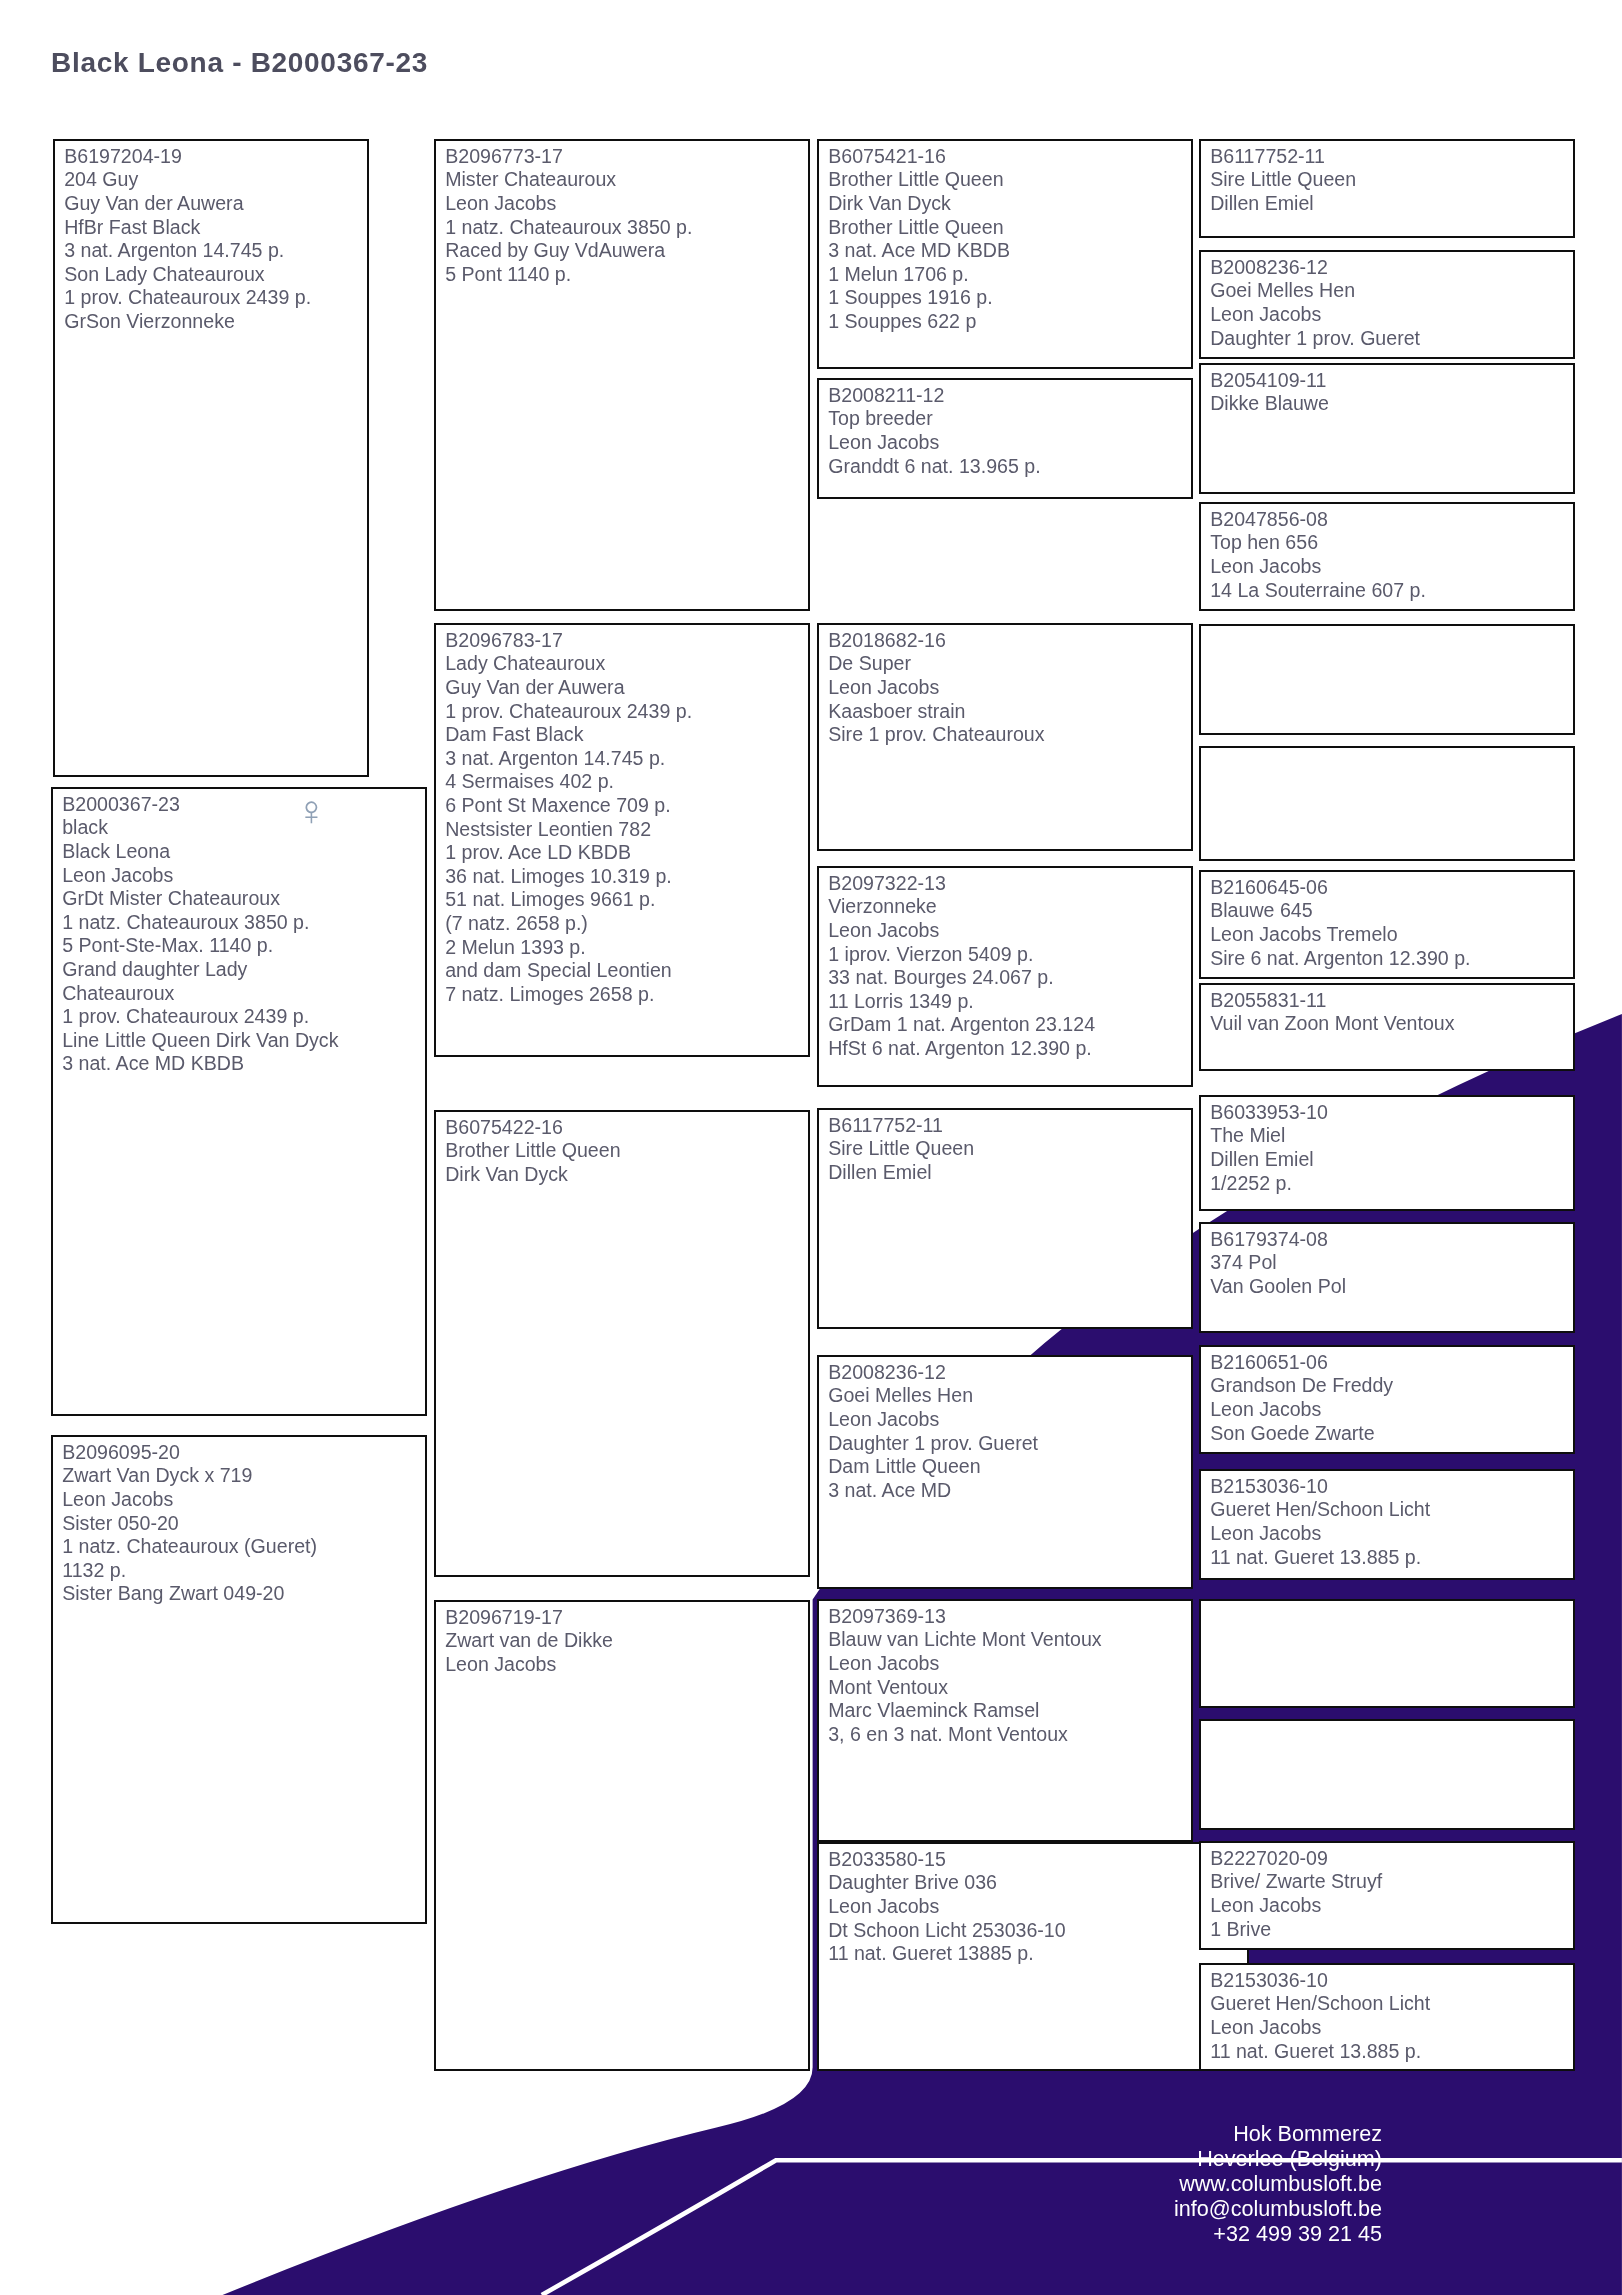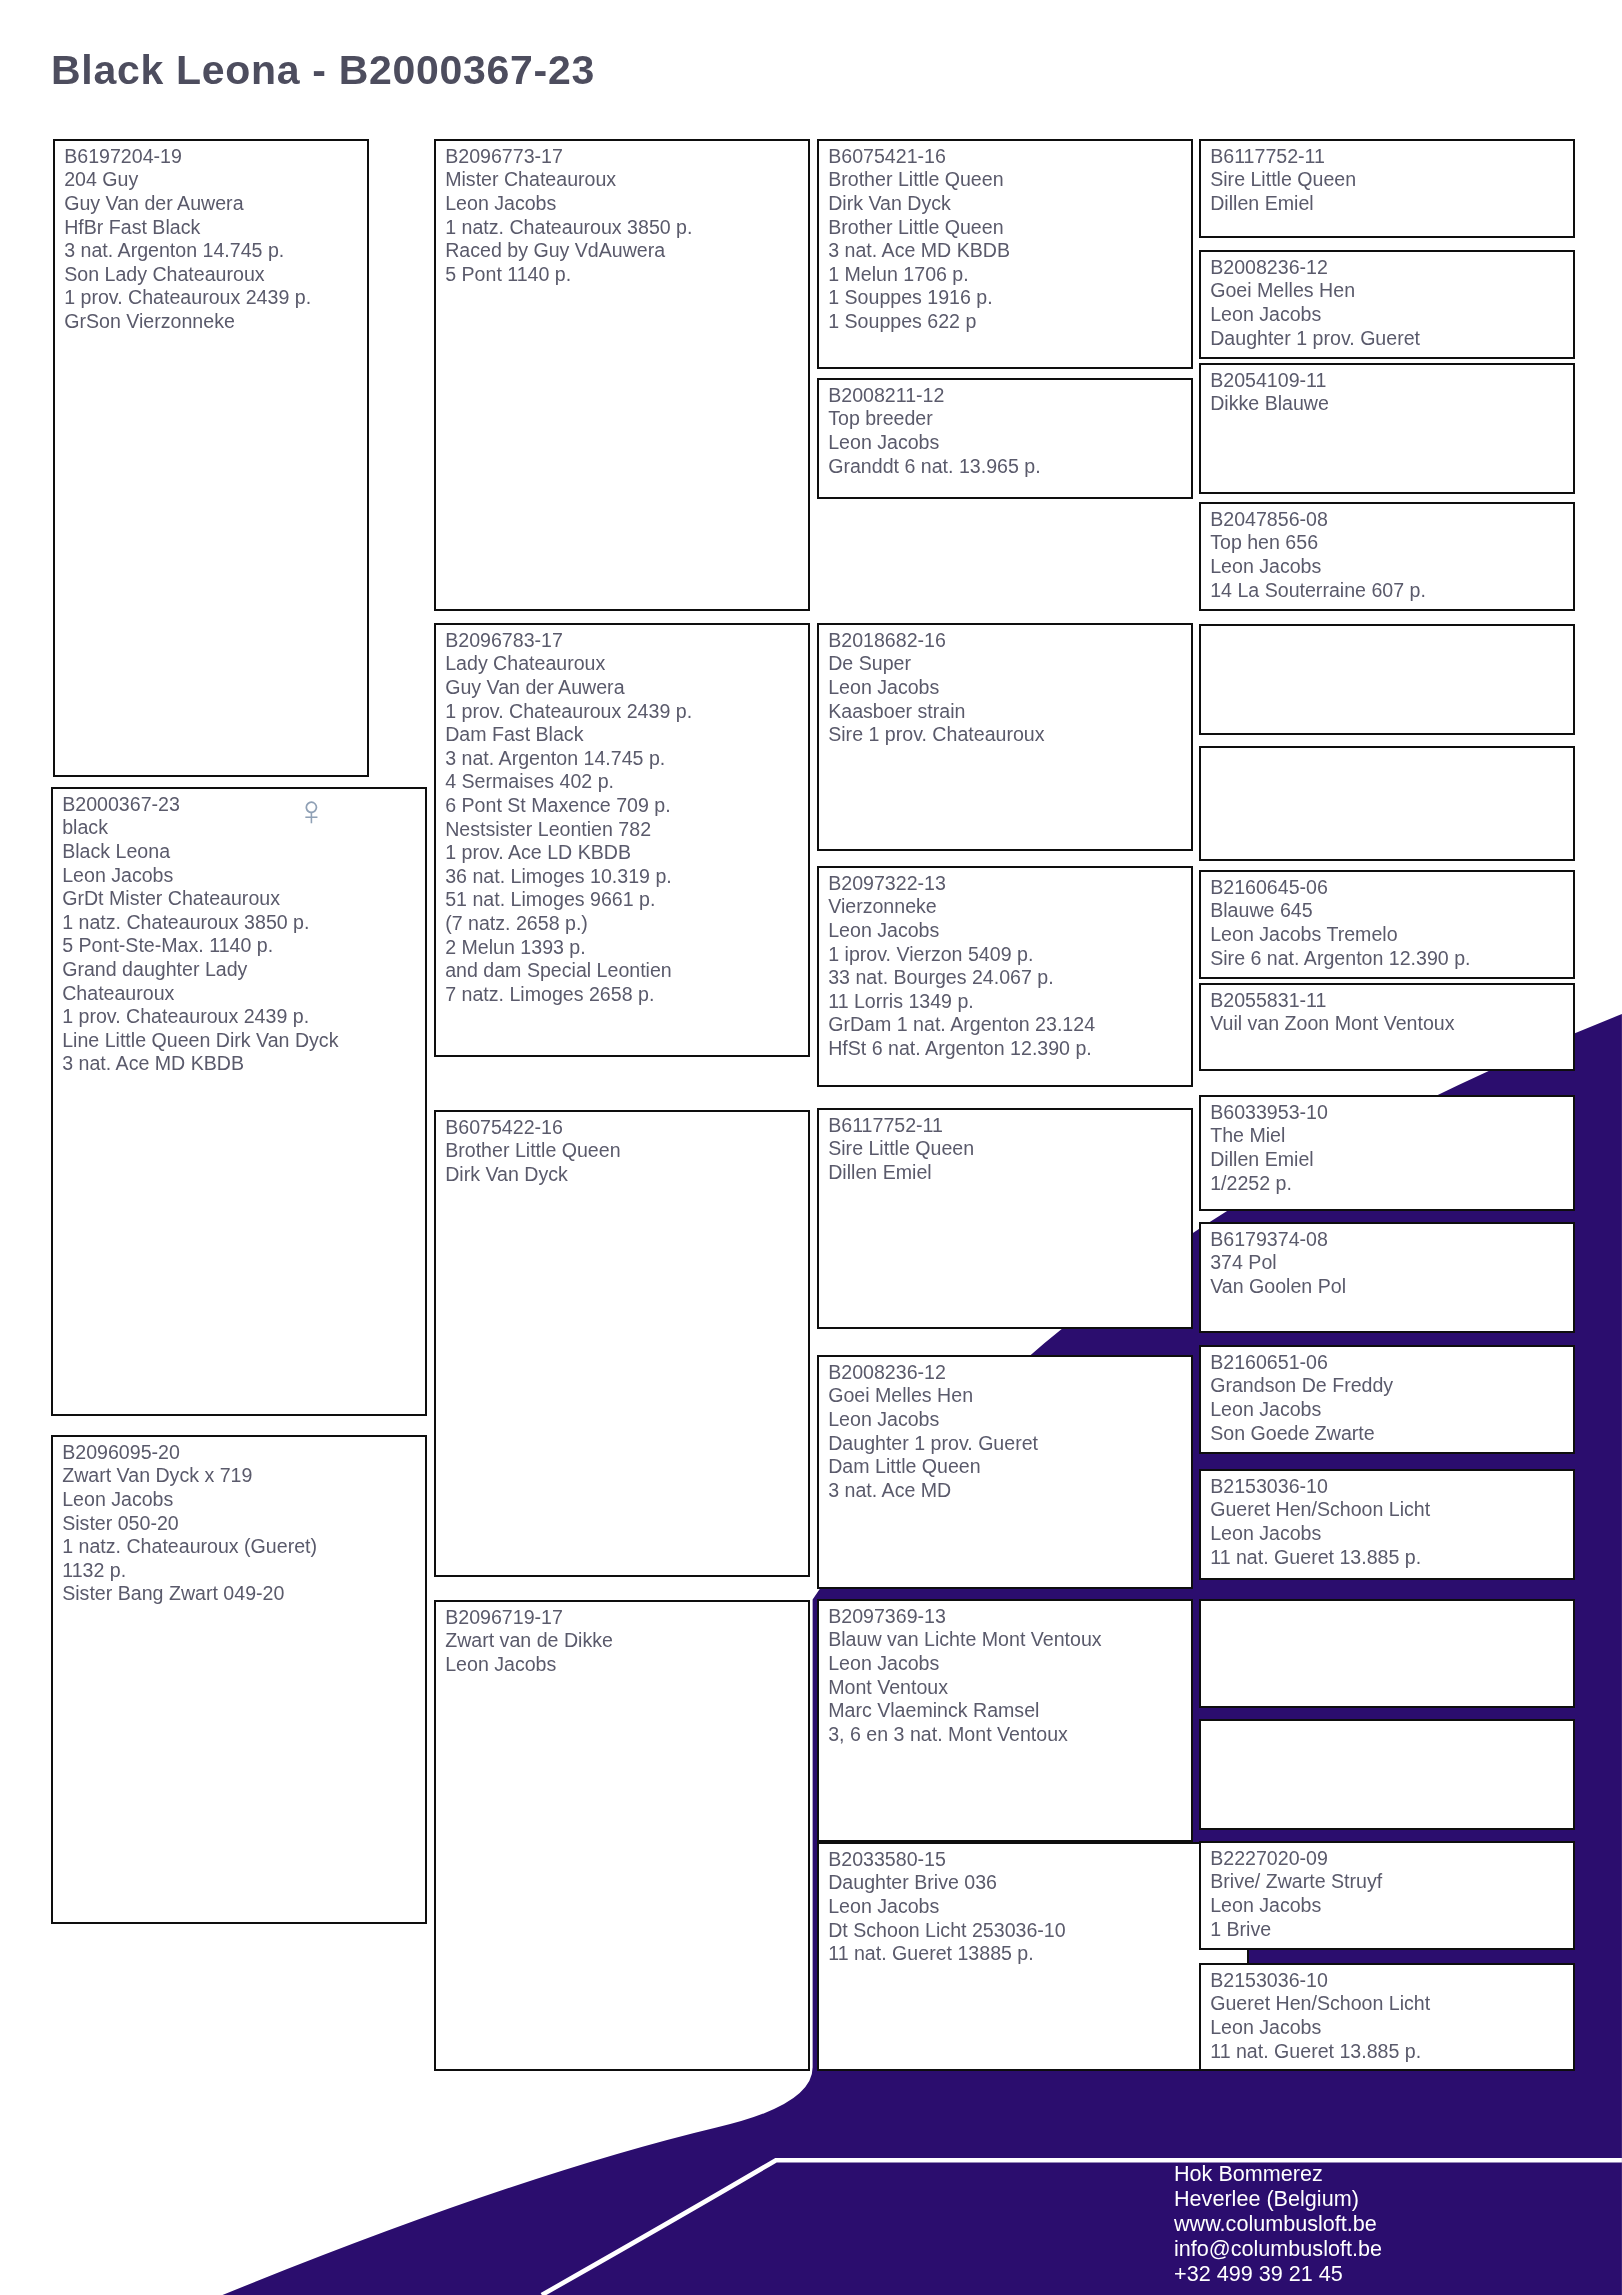--- a/index.html
+++ b/index.html
@@ -8,21 +8,21 @@
     width:1622px;
     height:2295px;
     background:#ffffff;
     overflow:hidden;
     font-family:"Liberation Sans", sans-serif;
   }
   #bg-art{position:absolute;left:0;top:0;width:1622px;height:2295px;}
   .page-title{
     position:absolute;
     left:51px; top:47px;
-    font-size:41px;
+    font-size:28px;
     font-weight:bold;
     color:#4d4d5e;
     letter-spacing:0.7px;
   }
   .pbox{
     position:absolute;
     box-sizing:border-box;
     border:2.6px solid #0e0e0e;
     background:#ffffff;
     overflow:hidden;
@@ -39,26 +39,25 @@
     right:98px; top:1.3px;
     font-size:42px;
     line-height:42px;
     color:#8fa0b5;
     font-weight:normal;
   }
   .footer-text{
     position:absolute;
     right:240px;
     top:2121px;
-    text-align:left;
+    text-align:right;
     color:#ffffff;
     font-size:21.6px;
     line-height:25px;
     white-space:pre-line;
-    margin-top:40px;
   }
 </style>
 </head>
 <body>
 
 <div id="page">
 
   <svg id="bg-art" viewBox="0 0 2479 3508" xmlns="http://www.w3.org/2000/svg">
     <path fill="#2b0d6e" d="M 2479 1550 Q 1600 1900 1242 2445 L 1242 3160 Q 1242 3218 1095 3252 Q 790 3325 340 3508 L 2479 3508 Z"></path>
     <path fill="none" stroke="#ffffff" stroke-width="7" d="M 828 3508 Q 1050 3382 1186 3302 L 2479 3302"></path>

